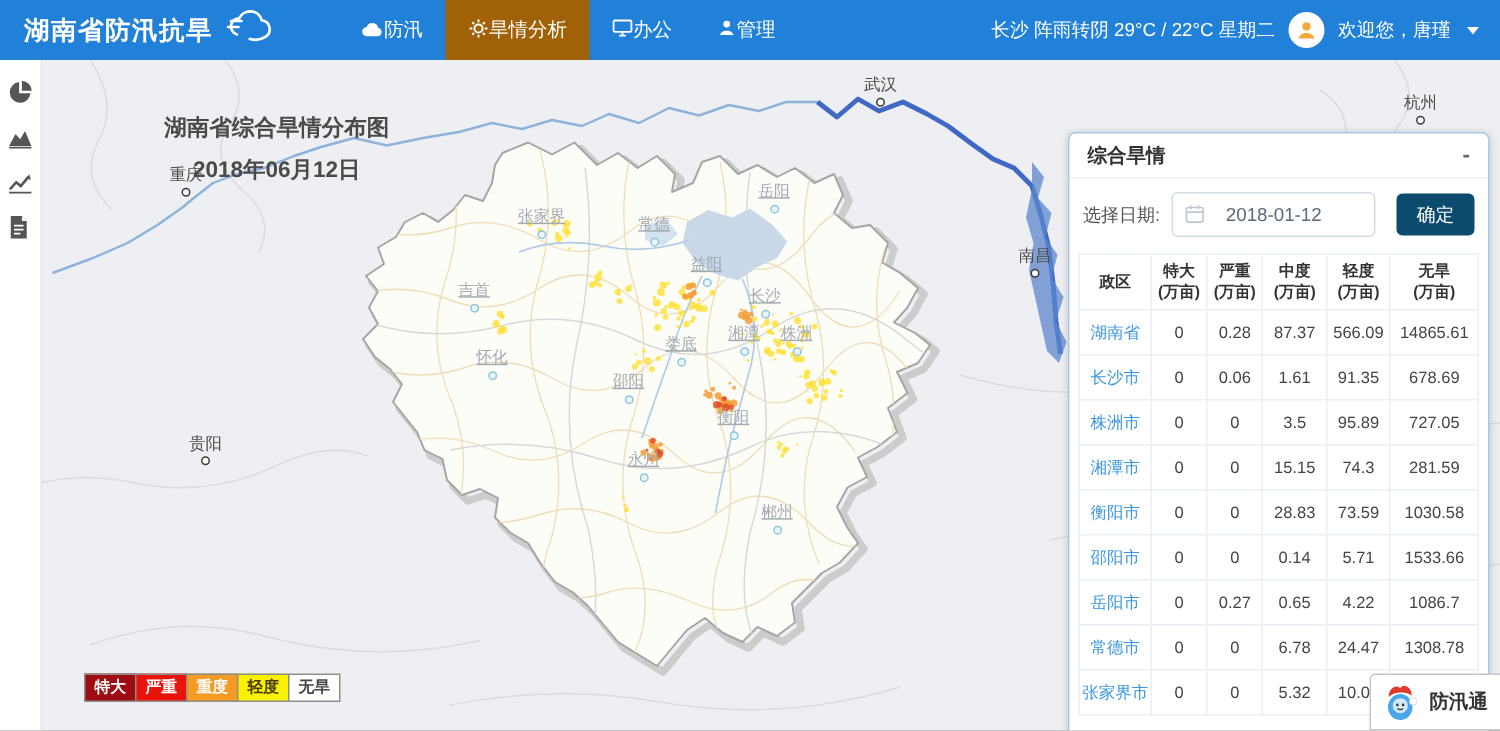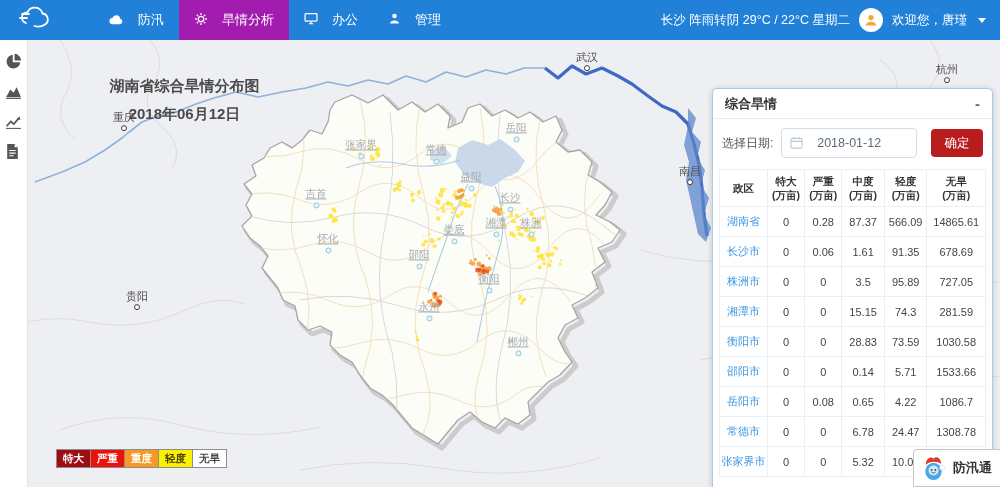--- a/index.html
+++ b/index.html
@@ -5,22 +5,22 @@
   html,body{margin:0;padding:0;background:#fff;}
   .page{position:relative;width:1000px;height:487px;overflow:hidden;
         background:#edeff2;font-family:"Liberation Sans","DejaVu Sans",sans-serif;
         box-shadow:inset 0 0 0 2px #1b1b1b;}
   
   .navbar{position:absolute;top:0;left:0;right:0;height:40px;background:#2181d8;
           display:flex;align-items:center;color:#fff;z-index:30;}
   .brand{margin-left:16px;display:flex;align-items:center;gap:6px;font-size:17px;
          font-weight:bold;letter-spacing:1px;white-space:nowrap;}
   .nav-menu{display:flex;height:40px;margin-left:42px;}
-  .nav-item{display:flex;align-items:center;gap:14px;padding:0 15px;font-size:13px;cursor:pointer;}
-  .nav-item.active{background:#a21caf;}
+  .nav-item{display:flex;align-items:center;gap:0;padding:0 15px;font-size:13px;cursor:pointer;}
+  .nav-item.active{background:#a16207;}
   .nav-right{margin-left:auto;display:flex;align-items:center;gap:9px;margin-right:14px;
              font-size:12.5px;white-space:nowrap;}
   .avatar{width:24px;height:24px;border-radius:50%;background:#fff;display:flex;
           align-items:center;justify-content:center;flex:0 0 auto;}
   .caret{width:0;height:0;border-left:4px solid transparent;border-right:4px solid transparent;
          border-top:5px solid #fff;margin-left:2px;}
   
   .side{position:absolute;top:40px;left:0;bottom:0;width:27px;background:#fff;
         border-right:1px solid #e2e2e2;z-index:20;display:flex;flex-direction:column;
         align-items:center;padding-top:13px;gap:13px;}
@@ -43,21 +43,21 @@
          z-index:10;overflow:hidden;box-sizing:border-box;}
   .panel-header{height:29px;line-height:29px;padding:0 12px;border-bottom:1px solid #ececec;
                 font-size:13px;font-weight:bold;color:#333;display:flex;justify-content:space-between;align-items:center;}
   .collapse-btn{color:#666;cursor:pointer;font-weight:bold;font-size:15px;line-height:1;}
   .date-row{display:flex;align-items:center;padding:9px 9px;gap:8px;}
   .date-label{font-size:12px;color:#555;flex:0 0 auto;}
   .date-input{position:relative;flex:1;height:28px;border:1px solid #d4dde6;border-radius:4px;
               display:flex;align-items:center;justify-content:center;color:#5a6b7a;
               font-size:12.5px;cursor:text;background:#fff;}
   .date-input .cal{position:absolute;left:8px;top:7px;}
-  .confirm-btn{flex:0 0 auto;width:52px;height:28px;background:#b91c1c;color:#fff;border:none;
+  .confirm-btn{flex:0 0 auto;width:52px;height:28px;background:#0c4a6e;color:#fff;border:none;
                border-radius:4px;font-size:12.5px;cursor:pointer;margin-left:6px;
                font-family:inherit;}
   .panel table{width:calc(100% - 12px);margin:2px 6px 0;border-collapse:collapse;
                font-size:11px;color:#444;table-layout:fixed;}
   .panel th,.panel td{border:1px solid #e9eff5;text-align:center;overflow:hidden;}
   .panel th{padding:4px 1px;font-size:10.5px;font-weight:bold;color:#333;line-height:1.35;}
   .panel td{height:29px;padding:0 1px;}
   .panel td.region{color:#3b97e4;cursor:pointer;font-family:Liberation Serif, serif;}
   
   .mascot-box{position:absolute;left:913px;top:449px;width:85px;height:36px;background:#fff;
@@ -415,20 +415,21 @@
   <div class="legend" id="legend">
       <span class="legend-item" style="background: rgb(158, 13, 18); color: rgb(255, 255, 255);">特大</span>
       <span class="legend-item" style="background: rgb(232, 19, 11); color: rgb(255, 255, 255);">严重</span>
       <span class="legend-item" style="background: rgb(245, 154, 35); color: rgb(255, 255, 255);">重度</span>
       <span class="legend-item" style="background: rgb(249, 241, 2); color: rgb(74, 59, 0);">轻度</span>
       <span class="legend-item" style="background: rgb(255, 255, 255); color: rgb(68, 68, 68);">无旱</span>
     </div>
 
   <div class="navbar">
     <div class="brand">
+      <span>湖南省防汛抗旱</span>
       <span>
         <svg width="36" height="26" viewBox="0 0 36 26" fill="none" stroke="#fff" stroke-width="1.8" stroke-linecap="round">
           <path d="M10 18 a5.5 5.5 0 0 1 1.5 -10.8 A8 8 0 0 1 26.5 8.5 a6 6 0 0 1 2 11.3 q-4 2.8 -10 1.2"></path>
           <path d="M6 9 h7"></path>
             <path d="M4 13 h7"></path>
         </svg>
       </span>
     </div>
     <div class="nav-menu" id="nav-menu">
         <div class="nav-item">
@@ -581,21 +582,21 @@
             <td class="region">邵阳市</td>
             <td>0</td>
             <td>0</td>
             <td>0.14</td>
             <td>5.71</td>
             <td>1533.66</td>
           </tr>
           <tr>
             <td class="region">岳阳市</td>
             <td>0</td>
-            <td>0.08</td>
+            <td>0.27</td>
             <td>0.65</td>
             <td>4.22</td>
             <td>1086.7</td>
           </tr>
           <tr>
             <td class="region">常德市</td>
             <td>0</td>
             <td>0</td>
             <td>6.78</td>
             <td>24.47</td>

